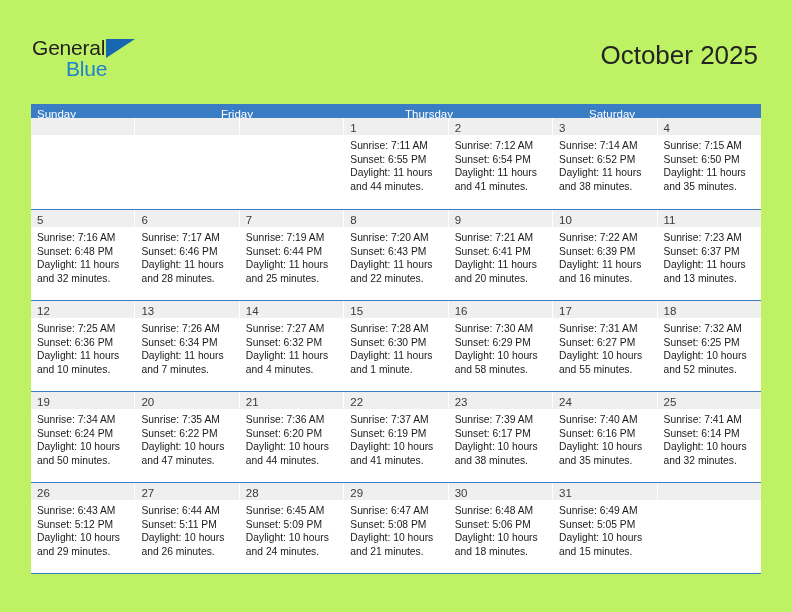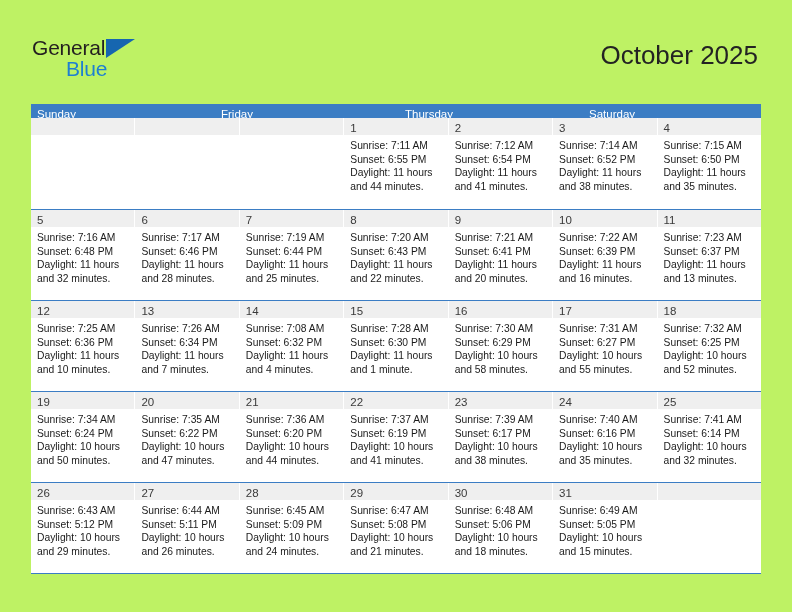--- a/index.html
+++ b/index.html
@@ -298,21 +298,21 @@
             <div class="cell-body">
               <div class="cell-line">Sunrise: 7:26 AM</div>
               <div class="cell-line">Sunset: 6:34 PM</div>
               <div class="cell-line">Daylight: 11 hours</div>
               <div class="cell-line">and 7 minutes.</div>
             </div>
           </div>
           <div class="cell">
             <div class="daynum-band"><span class="daynum">14</span></div>
             <div class="cell-body">
-              <div class="cell-line">Sunrise: 7:08 AM</div>
+              <div class="cell-line">Sunrise: 7:27 AM</div>
               <div class="cell-line">Sunset: 6:32 PM</div>
               <div class="cell-line">Daylight: 11 hours</div>
               <div class="cell-line">and 4 minutes.</div>
             </div>
           </div>
           <div class="cell">
             <div class="daynum-band"><span class="daynum">15</span></div>
             <div class="cell-body">
               <div class="cell-line">Sunrise: 7:28 AM</div>
               <div class="cell-line">Sunset: 6:30 PM</div>

